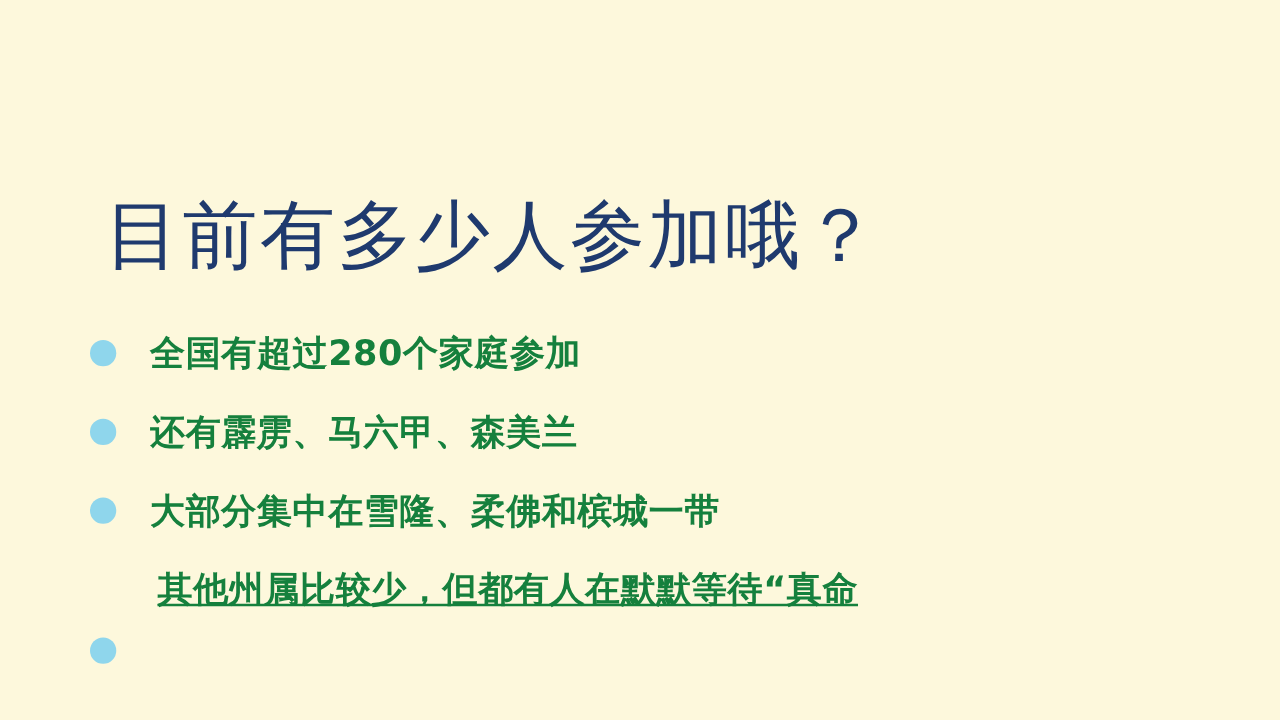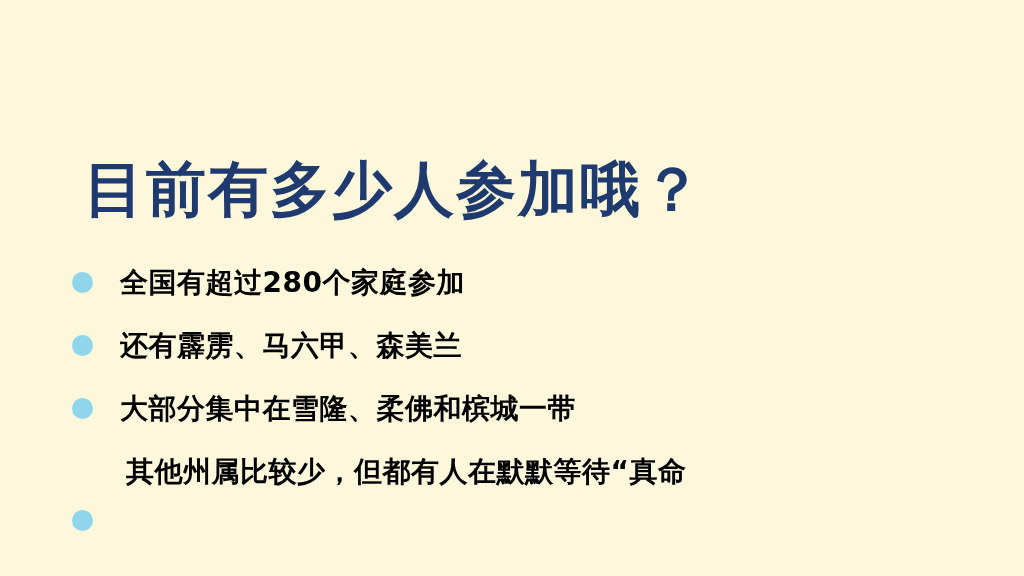--- a/index.html
+++ b/index.html
@@ -24,21 +24,21 @@
     box-sizing: border-box;
   }
 
   
   .title {
     position: absolute;
     left: 84px;
     top: 112px;
     font-size: 60px;
     line-height: 74px;
-    font-weight: 700;
+    font-weight: 400;
     color: #1F3A6E;
     letter-spacing: 2px;
     white-space: nowrap;
     font-family: "DejaVu Sans", "Liberation Sans", sans-serif;
   }
 
   
   .bullet-list {
     position: absolute;
     left: 72px;
@@ -61,31 +61,32 @@
     background: #8FD6EC;
     margin-top: 14px;
     margin-right: 27px;
   }
 
   .bullet-text {
     flex: 1 1 auto;
     font-size: 28px;
     line-height: 49px;
     font-weight: 700;
-    color: #000000;
+    color: #15803d;
     letter-spacing: 0.5px;
     font-family: "DejaVu Sans", "Liberation Sans", sans-serif;
   }
 
   
   .bullet-row.wrapped .bullet-dot {
     margin-top: 63px;
   }
   .bullet-row.wrapped .bullet-text {
     padding-left: 6px;
+    text-decoration: underline;
   }
   .bullet-row.wrapped .bullet-text .line-2 {
     display: block;
   }
 </style>
 </head>
 <body>
 
 <div class="slide" style="background: rgb(253, 248, 220);">
 

